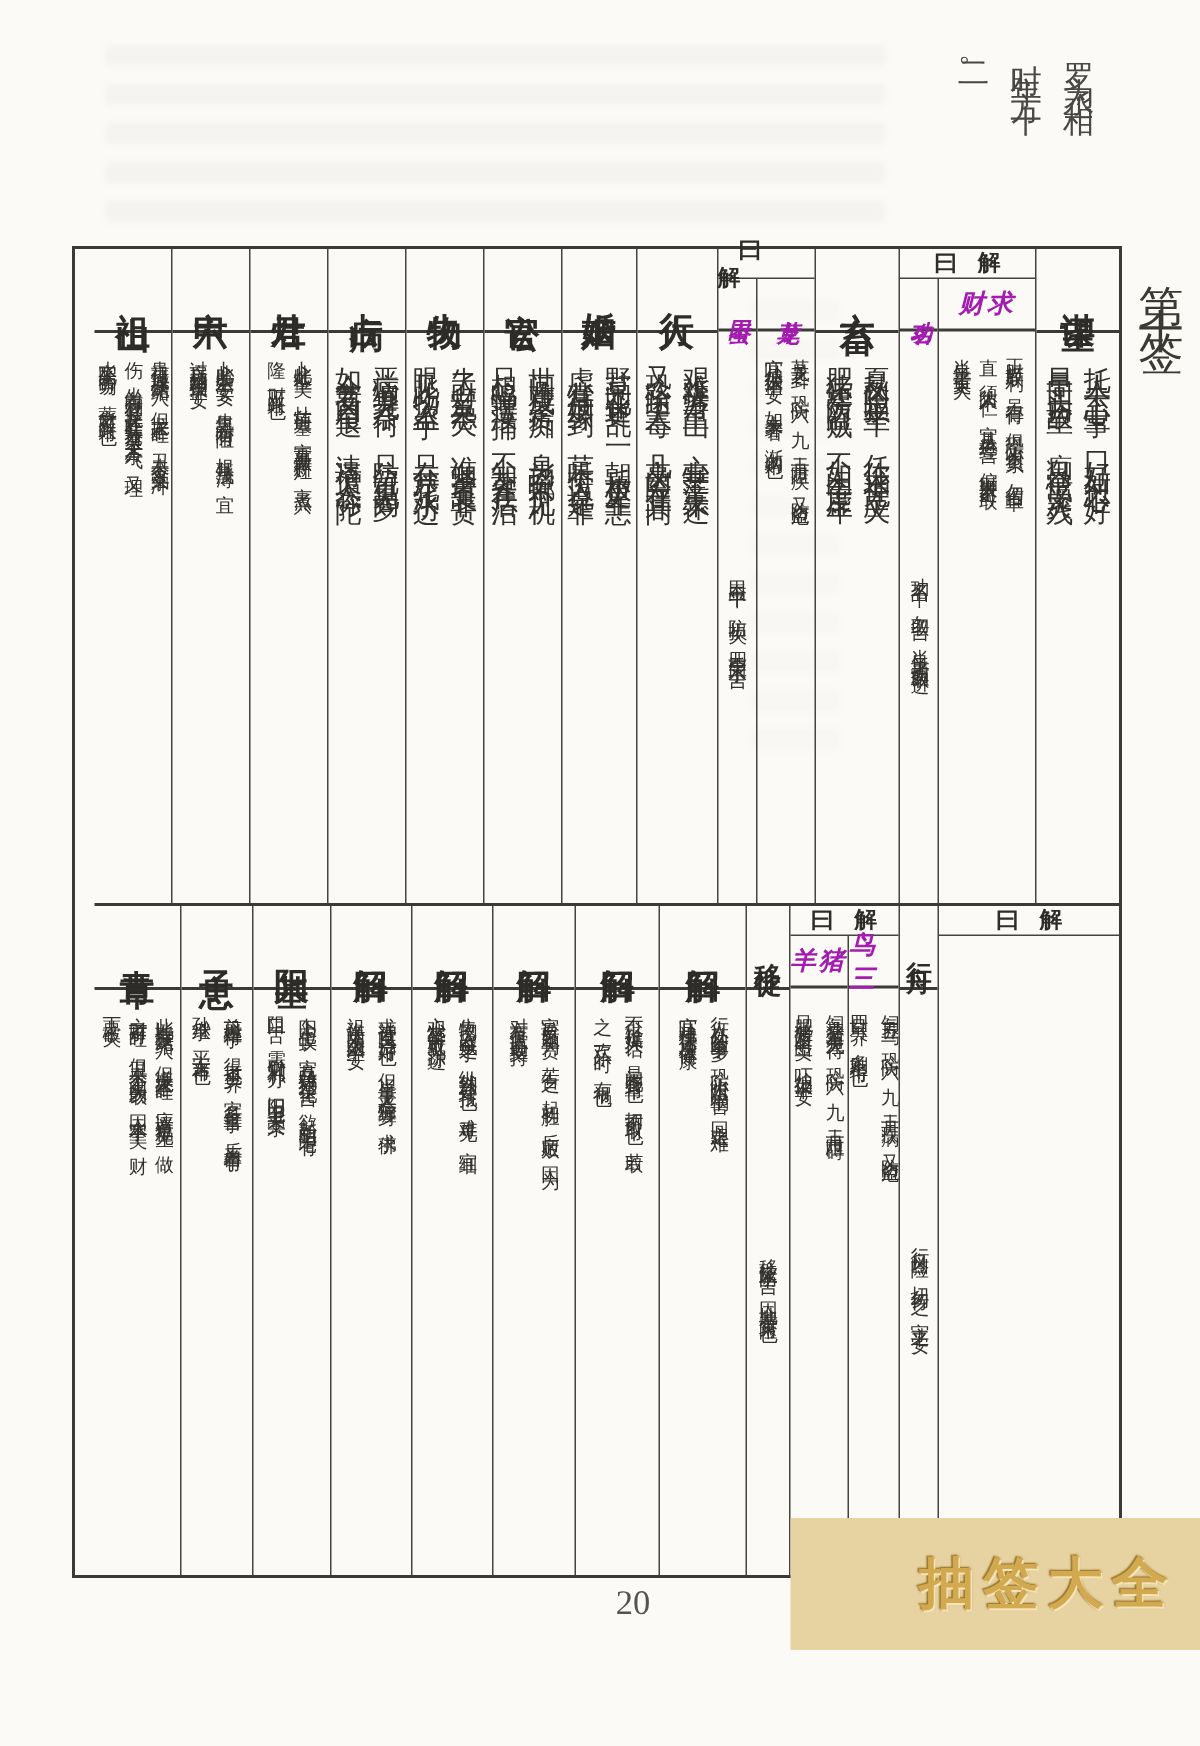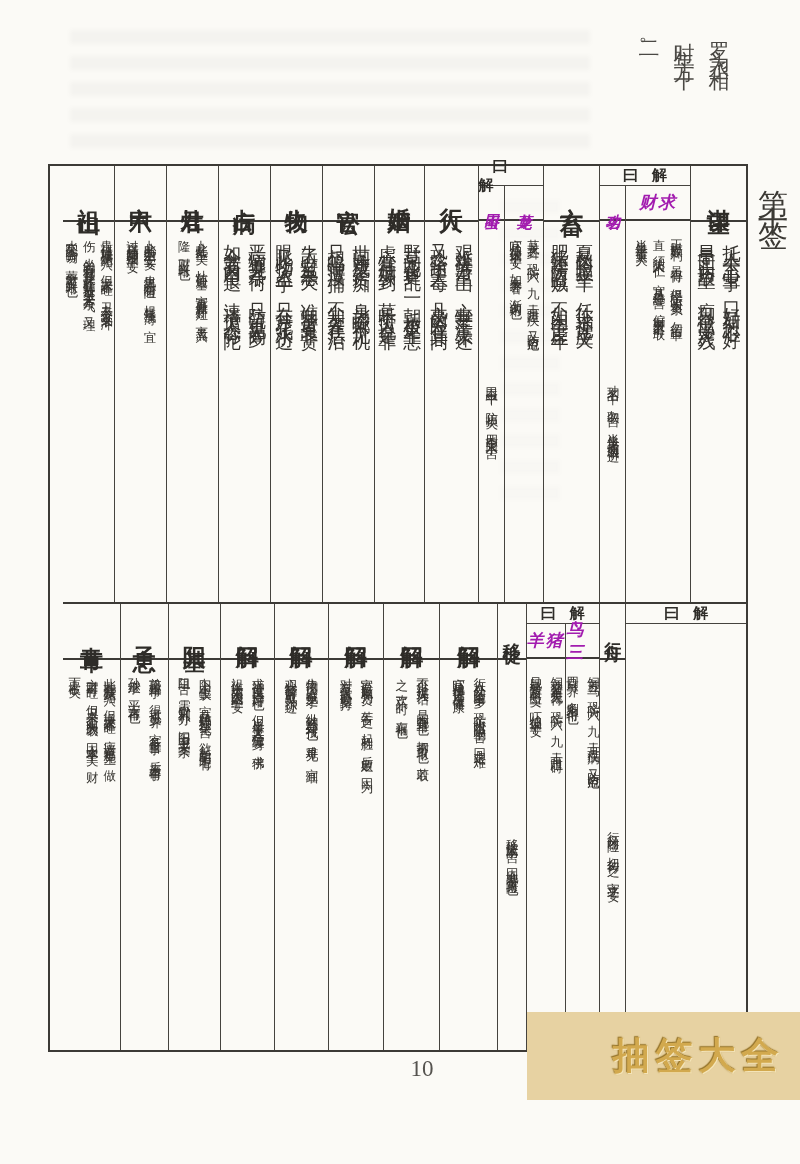--- a/index.html
+++ b/index.html
@@ -340,15 +340,15 @@
         </div>
       </div>
 
     </div>
   </div>
 
   <div class="watermark">
     <span>抽签大全</span>
   </div>
 
-  <div class="pageno">10</div>
+  <div class="pageno">20</div>
 
 </div>
 
 </body></html>

